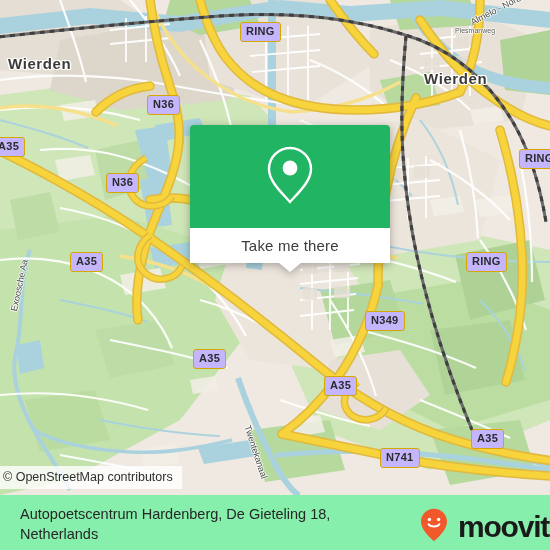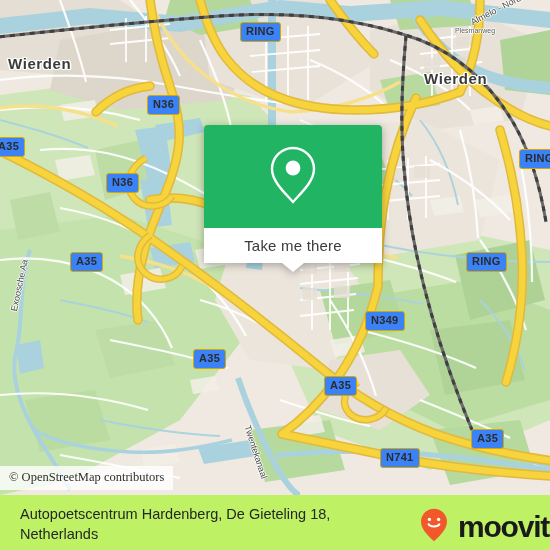--- a/index.html
+++ b/index.html
@@ -49,21 +49,21 @@
       -1.4px 0 rgba(255,255,255,.95), 1.4px 0 rgba(255,255,255,.95),
       0 -1.4px rgba(255,255,255,.95), 0 1.4px rgba(255,255,255,.95),
       -1px -1px rgba(255,255,255,.95), 1px 1px rgba(255,255,255,.95),
       1px -1px rgba(255,255,255,.95), -1px 1px rgba(255,255,255,.95);
     pointer-events: none;
     font-weight: bold;
   }
 
   .shield {
     position: absolute;
-    background: #3b82f6;
+    background: #c4b5fd;
     border: 1.4px solid #d6a700;
     border-radius: 3px;
     color: #2b2b2b;
     font-family: "Liberation Sans", sans-serif;
     font-size: 11px;
     font-weight: bold;
     letter-spacing: .3px;
     line-height: 1;
     padding: 3px 5px 4px 5px;
     white-space: nowrap;
@@ -90,23 +90,23 @@
     white-space: nowrap;
     text-shadow:
       -1px 0 rgba(255,255,255,.85), 1px 0 rgba(255,255,255,.85),
       0 -1px rgba(255,255,255,.85), 0 1px rgba(255,255,255,.85);
     pointer-events: none;
   }
 
   
   #popup {
     position: absolute;
-    left: 204px;
+    left: 190px;
     top: 125px;
-    width: 178px;
+    width: 200px;
     filter: drop-shadow(0 2px 4px rgba(0,0,0,.30));
   }
   #popup-head {
     height: 103px;
     background: #21b563;
     border-radius: 4px 4px 0 0;
     position: relative;
   }
   #pin-icon {
     position: absolute;
@@ -138,36 +138,36 @@
     border-right: 11px solid transparent;
     border-top: 9px solid #ffffff;
   }
 
   
   #attribution {
     position: absolute;
     left: 0;
     top: 466px;
     background: rgba(255,255,255,.80);
-    padding: 4px 9px 5px 9px;
-    font-family: Liberation Serif, serif;
+    padding: 4px 9px 5px 3px;
+    font-family: Liberation Sans, sans-serif;
     font-size: 12.5px;
     color: #2e2e2e;
     white-space: nowrap;
     box-sizing: border-box;
   }
 
   
   #footer {
     position: absolute;
     left: 0;
     top: 495px;
     width: 550px;
     height: 55px;
-    background: #bef264;
+    background: #86efac;
     display: flex;
     align-items: center;
     box-sizing: border-box;
   }
   #footer-text {
     position: absolute;
     left: 20px;
     top: 9px;
     width: 360px;
     font-family: "Liberation Sans", sans-serif;

